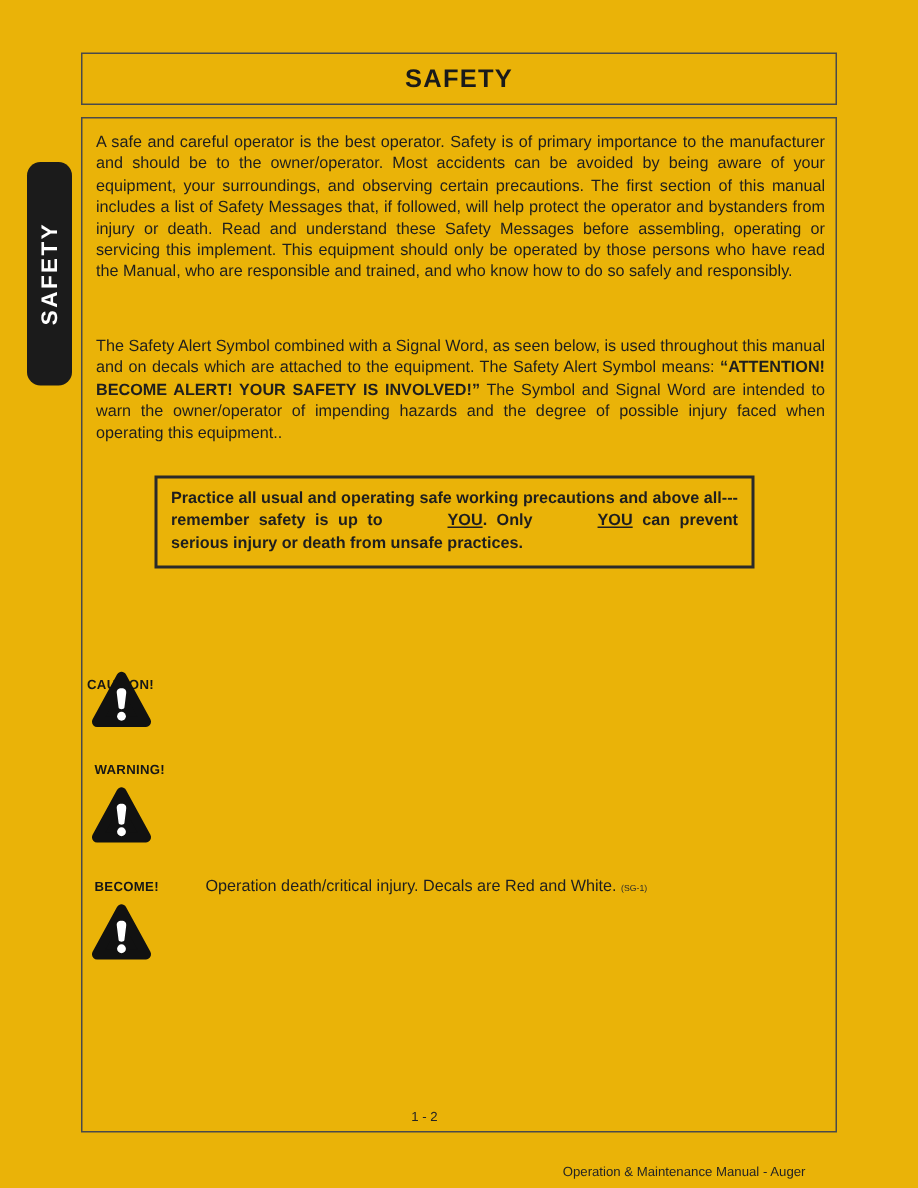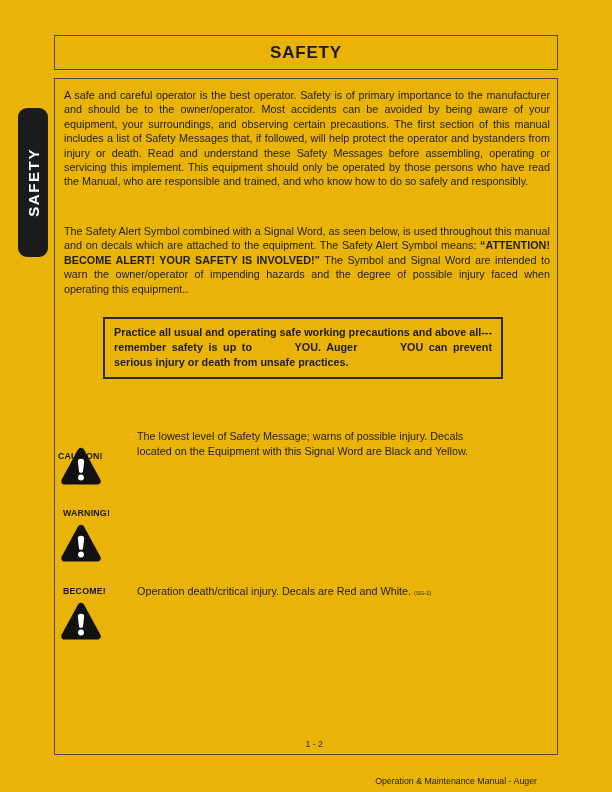--- a/index.html
+++ b/index.html
@@ -39,31 +39,31 @@
   .para1{left:64px;top:88px;width:486px;}
   .para2{left:64px;top:224px;width:486px;}
   .practice-box{
     left:103px;top:317px;width:400px;
     border:2px solid #2a2a2a;
     padding:6px 9px 7px 9px;box-sizing:border-box;
   }
   .practice-text{
     font-size:10.8px;line-height:15px;font-weight:bold;text-align:justify;
   }
-  .practice-text .u{margin-left:37px;}
+  .practice-text .u{text-decoration:underline;margin-left:37px;}
   .signal-label{
     font-size:8.8px;font-weight:bold;letter-spacing:0.2px;color:#161616;
   }
   .signal-text{
     font-size:10.8px;line-height:14.6px;white-space:pre-line;color:#1e1e1e;
   }
   .signal-ref{font-size:5.8px;color:#2a2a2a;}
   .tri-icon{display:block;}
   .footer-pageno{
-    font-size:8.8px;color:#242424;width:80px;text-align:right;
+    font-size:8.8px;color:#242424;width:80px;text-align:center;
   }
   .footer-title{
     font-size:8.8px;color:#242424;width:240px;text-align:right;
   }
   .bold{font-weight:bold;}
 </style>
 </head>
 <body>
 
 <div class="page">
@@ -76,31 +76,29 @@
     <span class="side-tab-label">SAFETY</span>
   </div>
 
   <div class="abs content-box"></div>
 
   <div class="abs body-text para1">A safe and careful operator is the best operator.   Safety is of primary importance to the manufacturer and should be to the owner/operator.   Most accidents can be avoided by being aware of your equipment, your surroundings, and observing certain precautions.   The first section of this manual includes a list of Safety Messages that, if followed, will help protect the operator and bystanders from injury or death.   Read and understand these Safety Messages before assembling, operating or servicing this implement.   This equipment should only be operated by those persons who have read the Manual, who are responsible and trained, and who know how to do so safely and responsibly.</div>
 
   <div class="abs body-text para2"><span>The Safety Alert Symbol combined with a Signal Word, as seen below, is used throughout this manual and on decals which are attached to the equipment.  The Safety Alert Symbol means: </span><span class="bold">“ATTENTION! BECOME ALERT! YOUR SAFETY IS INVOLVED!”</span><span>  The Symbol and Signal Word are intended to warn the owner/operator of impending hazards and the degree of possible injury faced when operating this equipment..</span></div>
 
   <div class="abs practice-box">
-    <div class="practice-text"><span>Practice all usual and operating safe working precautions and above all---remember safety is up to </span><span class="u">YOU</span><span>.   Auger </span><span class="u">YOU</span><span> can prevent serious injury or death from unsafe practices.</span></div>
+    <div class="practice-text"><span>Practice all usual and operating safe working precautions and above all---remember safety is up to </span><span class="u">YOU</span><span>.   Only </span><span class="u">YOU</span><span> can prevent serious injury or death from unsafe practices.</span></div>
   </div>
 
   <div class="abs signal-label" style="left:58px;top:431px;margin-top:20px;">CAUTION!</div>
   <svg class="abs tri-icon" style="left:60px;top:446px;" width="42" height="42" viewBox="0 0 40 40">
     <path d="M20 5 L35.5 33.5 H4.5 Z" fill="#111" stroke="#111" stroke-width="6.5" stroke-linejoin="round"></path>
     <path d="M20 12.2 c2.1 0 3.2 1.15 3 3 l-1.15 9.3 c-0.16 1.35 -3.54 1.35 -3.7 0 l-1.15 -9.3 c-0.2 -1.85 0.9 -3 3 -3 z" fill="#fff"></path>
     <circle cx="20" cy="30" r="2.8" fill="#fff"></circle>
   </svg>
-  <div class="abs signal-text" style="left:137px;top:429px;width:405px;">The lowest level of Safety Message; warns of possible injury.  Decals
- located on the Equipment with this Signal Word are Black and Yellow.</div>
 
   <div class="abs signal-label" style="left:63px;top:508px;text-align:center;">WARNING!</div>
   <svg class="abs tri-icon" style="left:60px;top:523px;" width="42" height="42" viewBox="0 0 40 40">
     <path d="M20 5 L35.5 33.5 H4.5 Z" fill="#111" stroke="#111" stroke-width="6.5" stroke-linejoin="round"></path>
     <path d="M20 12.2 c2.1 0 3.2 1.15 3 3 l-1.15 9.3 c-0.16 1.35 -3.54 1.35 -3.7 0 l-1.15 -9.3 c-0.2 -1.85 0.9 -3 3 -3 z" fill="#fff"></path>
     <circle cx="20" cy="30" r="2.8" fill="#fff"></circle>
   </svg>
 
   <div class="abs signal-label" style="left:63px;top:586px;">BECOME!</div>
   <svg class="abs tri-icon" style="left:60px;top:601px;" width="42" height="42" viewBox="0 0 40 40">

